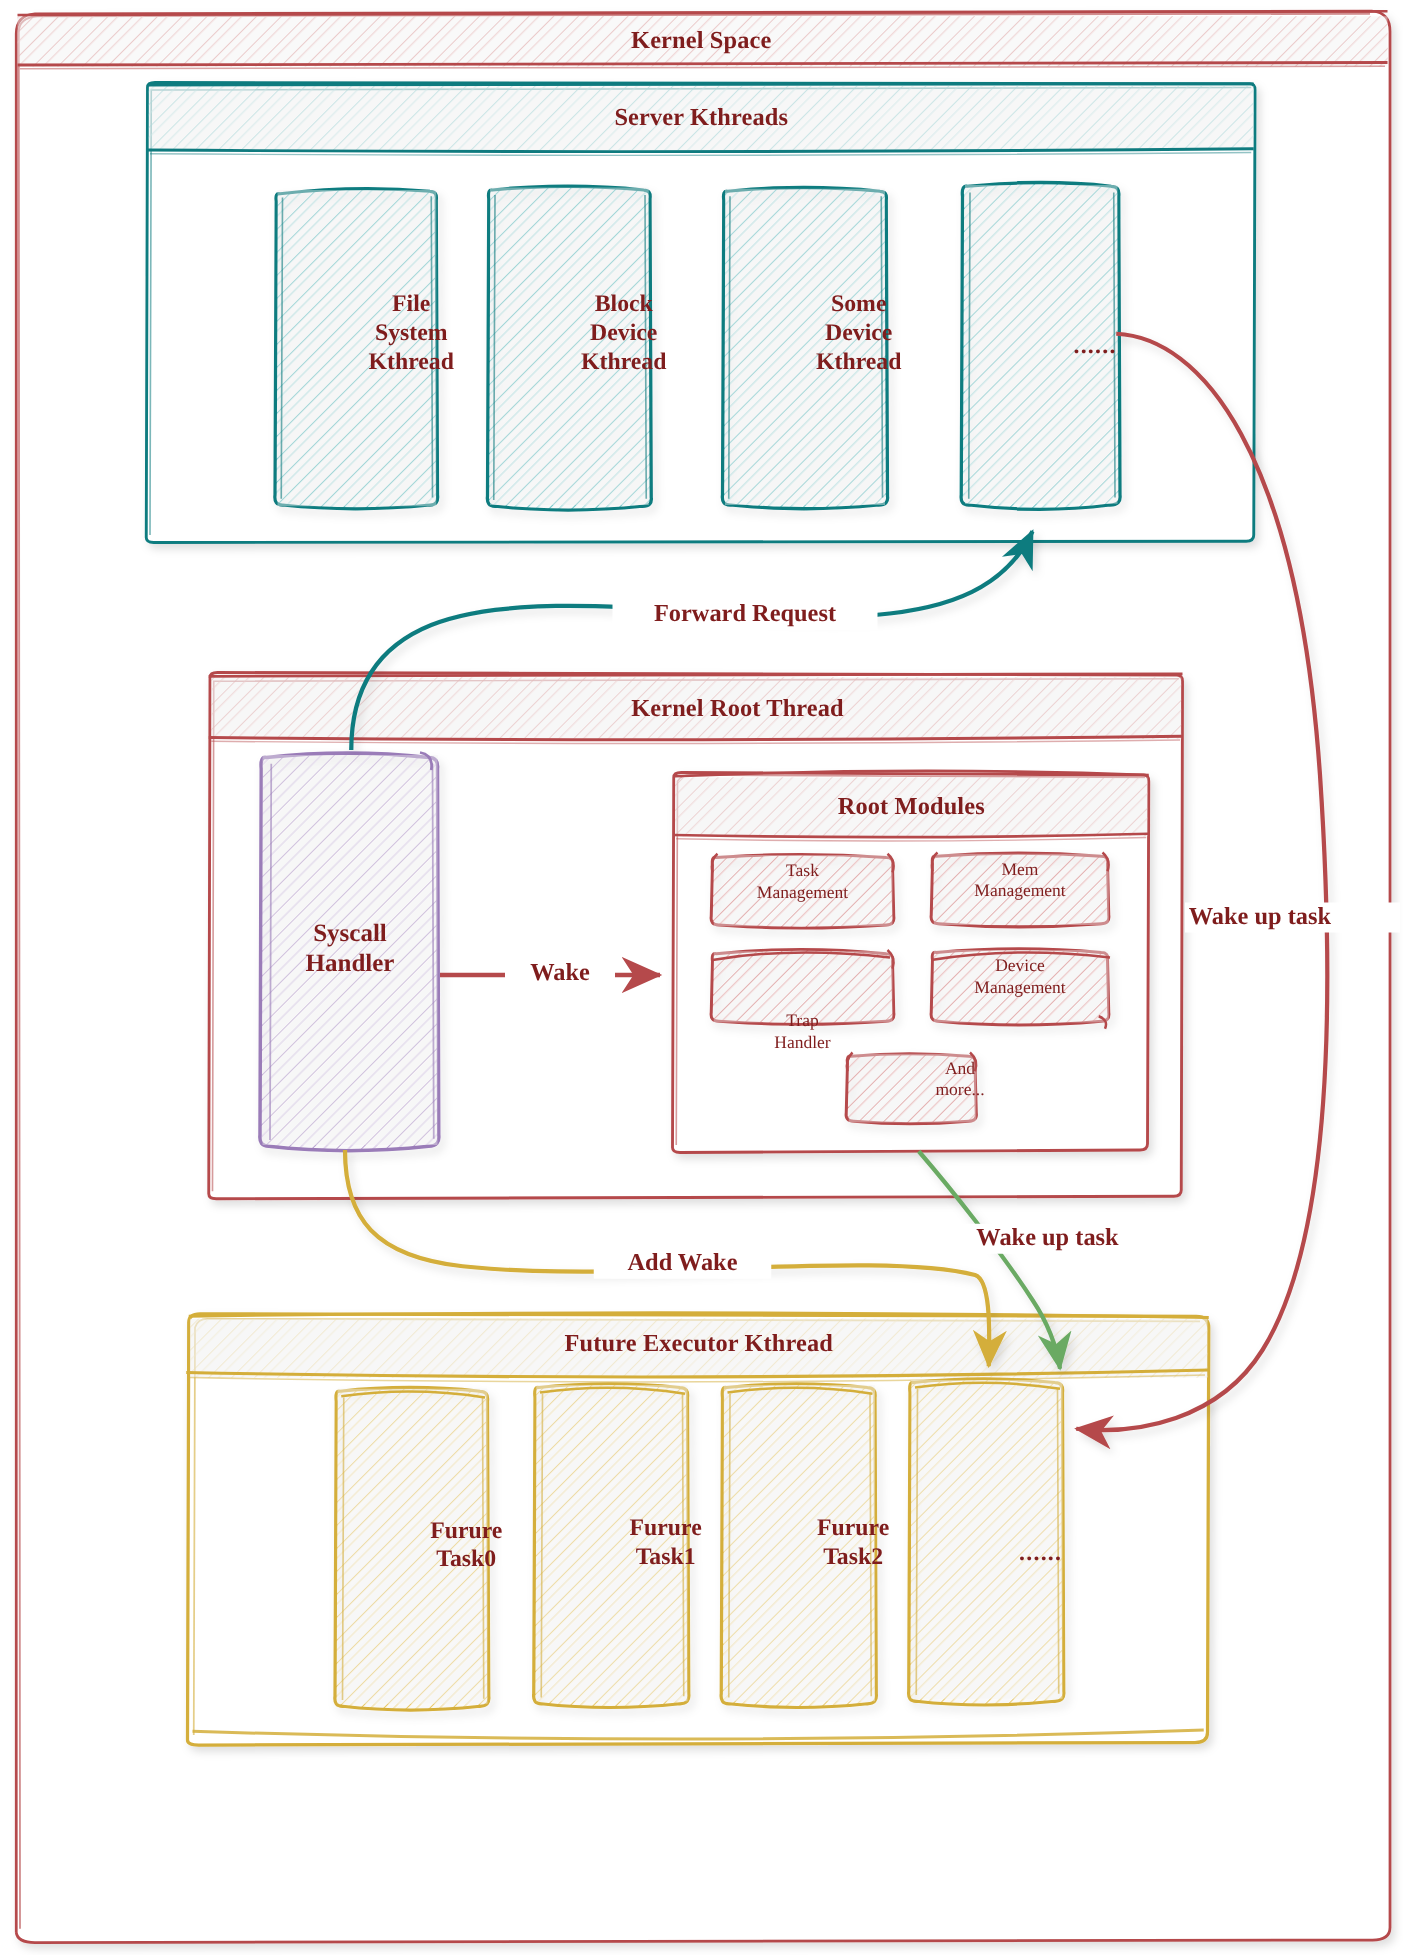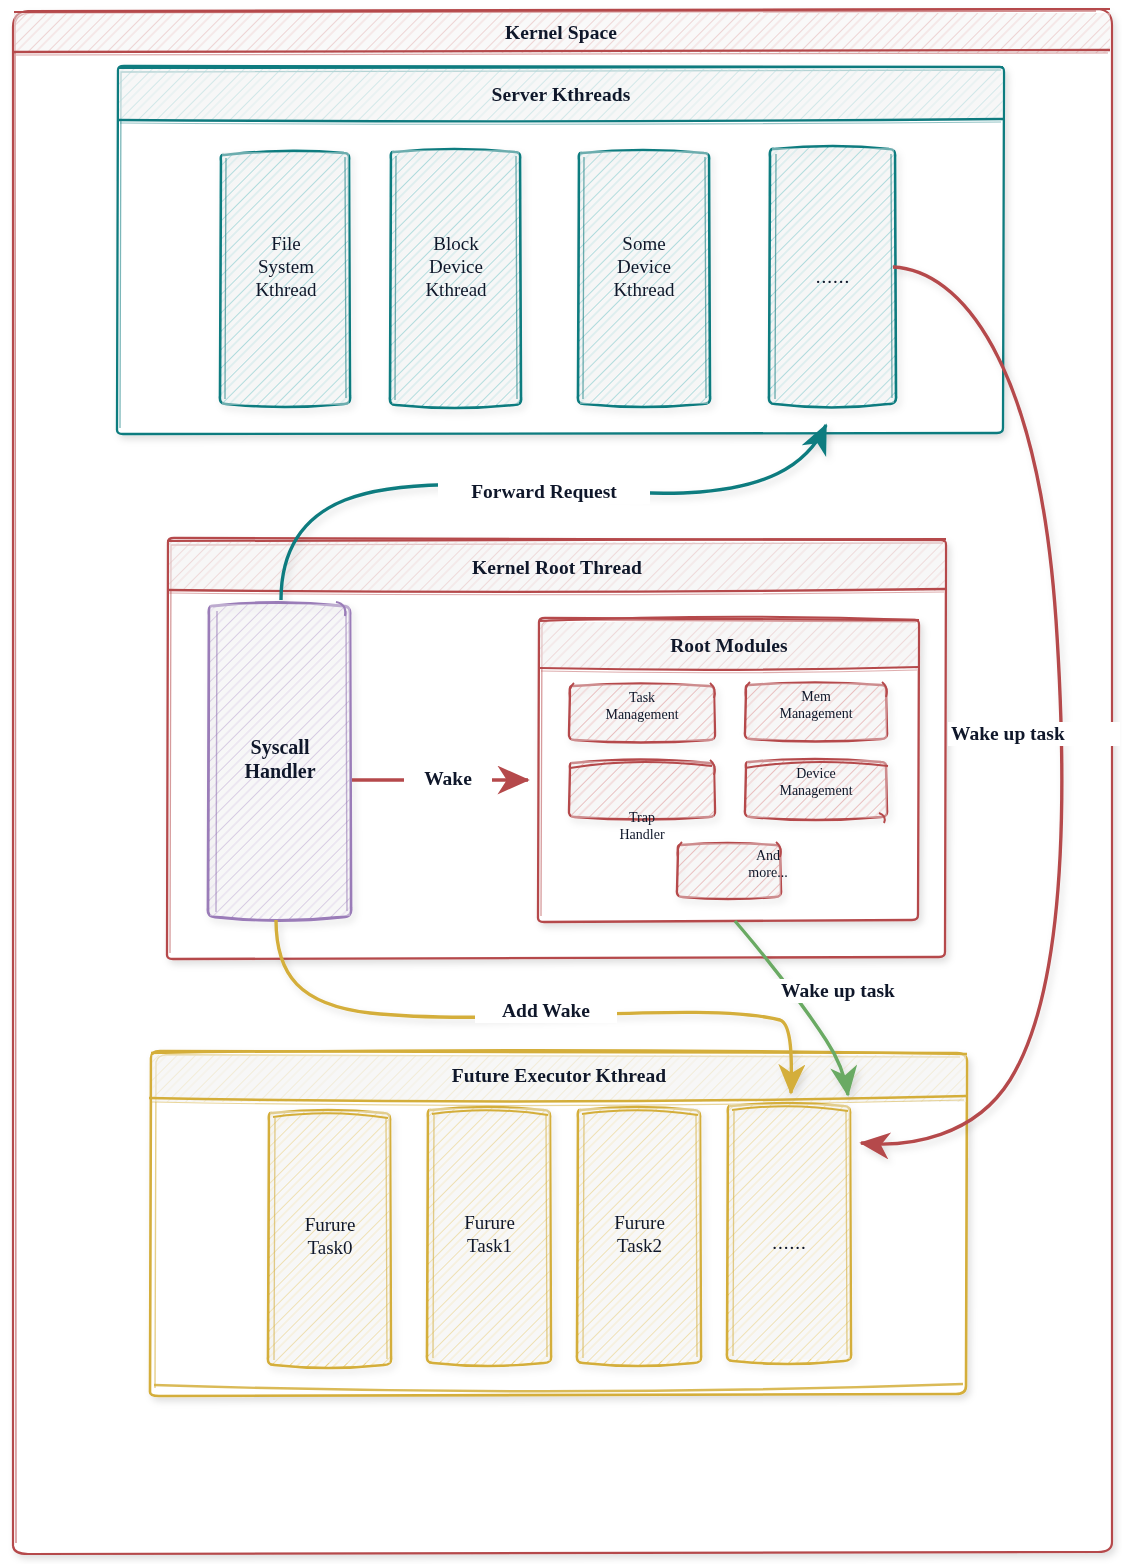--- a/index.html
+++ b/index.html
@@ -1,24 +1,24 @@
 <!DOCTYPE html>
 <html><head>
 <meta charset="utf-8">
 <style>
   html,body{margin:0;padding:0;background:#ffffff;}
   body{width:1122px;height:1564px;position:relative;overflow:hidden;
        font-family:"Liberation Serif","DejaVu Serif",serif;}
   #stage{position:absolute;left:0;top:0;width:1122px;height:1564px;}
   svg.layer{position:absolute;left:0;top:0;width:1122px;height:1564px;}
-  .lbl{position:absolute;color:#0f172a;text-align:center;
+  .lbl{position:absolute;color:#7f1d1d;text-align:center;
        font-family:"Liberation Serif","DejaVu Serif",serif;
        line-height:1.22;pointer-events:none;}
   .title-lbl{font-weight:bold;font-size:19.5px;letter-spacing:.1px;}
-  .node-lbl{font-size:19px;font-weight:normal;}
+  .node-lbl{font-size:19px;font-weight:bold;margin-left:43px;}
   .node-lbl-b{font-size:20px;font-weight:bold;}
   .mod-lbl{font-size:14px;}
   .edge-lbl{font-weight:bold;font-size:19.5px;background:#fff;padding:0 3px;}
   .dots{font-size:19px;letter-spacing:1px;}
 </style>
 </head>
 <body>
 
 <div id="stage">
 
@@ -213,38 +213,38 @@
 
 <div class="lbl title-lbl" style="left:0;top:21px;width:1122px;">Kernel Space</div>
 
 <div class="lbl title-lbl" style="left:119px;top:83px;width:884px;text-align:center;">Server Kthreads</div>
 
 <div class="lbl node-lbl" style="left:222px;top:232px;width:128px;">File<br>System<br>Kthread</div>
 <div class="lbl node-lbl" style="left:392px;top:232px;width:128px;">Block<br>Device<br>Kthread</div>
 <div class="lbl node-lbl" style="left:580px;top:232px;width:128px;">Some<br>Device<br>Kthread</div>
 <div class="lbl node-lbl dots" style="left:772px;top:265px;width:122px;">......</div>
 
-<div class="lbl title-lbl" style="left:169px;top:556px;width:776px;">Kernel Root Thread</div>
+<div class="lbl title-lbl" style="left:169px;top:556px;width:776px;padding-left:33px;">Kernel Root Thread</div>
 
 <div class="lbl node-lbl-b" style="left:210px;top:735px;width:140px;">Syscall<br>Handler</div>
 
 <div class="lbl title-lbl" style="left:540px;top:634px;width:378px;">Root Modules</div>
 
 <div class="lbl mod-lbl" style="left:566px;top:689px;width:152px;">Task<br>Management</div>
 <div class="lbl mod-lbl" style="left:740px;top:688px;width:152px;">Mem<br>Management</div>
 <div class="lbl mod-lbl" style="left:566px;top:809px;width:152px;">Trap<br>Handler</div>
 <div class="lbl mod-lbl" style="left:740px;top:765px;width:152px;">Device<br>Management</div>
 <div class="lbl mod-lbl" style="left:678px;top:847px;width:100px;margin-left:40px;">And<br>more...</div>
 
 <div class="lbl title-lbl" style="left:152px;top:1064px;width:814px;">Future Executor Kthread</div>
 
 <div class="lbl node-lbl" style="left:270px;top:1213px;width:120px;">Furure<br>Task0</div>
 <div class="lbl node-lbl" style="left:429px;top:1211px;width:121px;">Furure<br>Task1</div>
 <div class="lbl node-lbl" style="left:579px;top:1211px;width:121px;">Furure<br>Task2</div>
 <div class="lbl node-lbl dots" style="left:729px;top:1231px;width:121px;">......</div>
 
-<div class="lbl edge-lbl" style="left:438px;top:480px;width:206px;font-family:Liberation Serif, serif;">Forward Request</div>
+<div class="lbl edge-lbl" style="left:490px;top:480px;width:206px;font-family:Liberation Serif, serif;">Forward Request</div>
 <div class="lbl edge-lbl" style="left:404px;top:767px;width:82px;">Wake</div>
 <div class="lbl edge-lbl" style="left:475px;top:999px;width:136px;">Add Wake</div>
 <div class="lbl edge-lbl" style="left:752px;top:979px;width:166px;">Wake up task</div>
 <div class="lbl edge-lbl" style="left:948px;top:722px;width:166px;text-align:left;">Wake up task</div>
 
 </div>
 
 </body></html>

